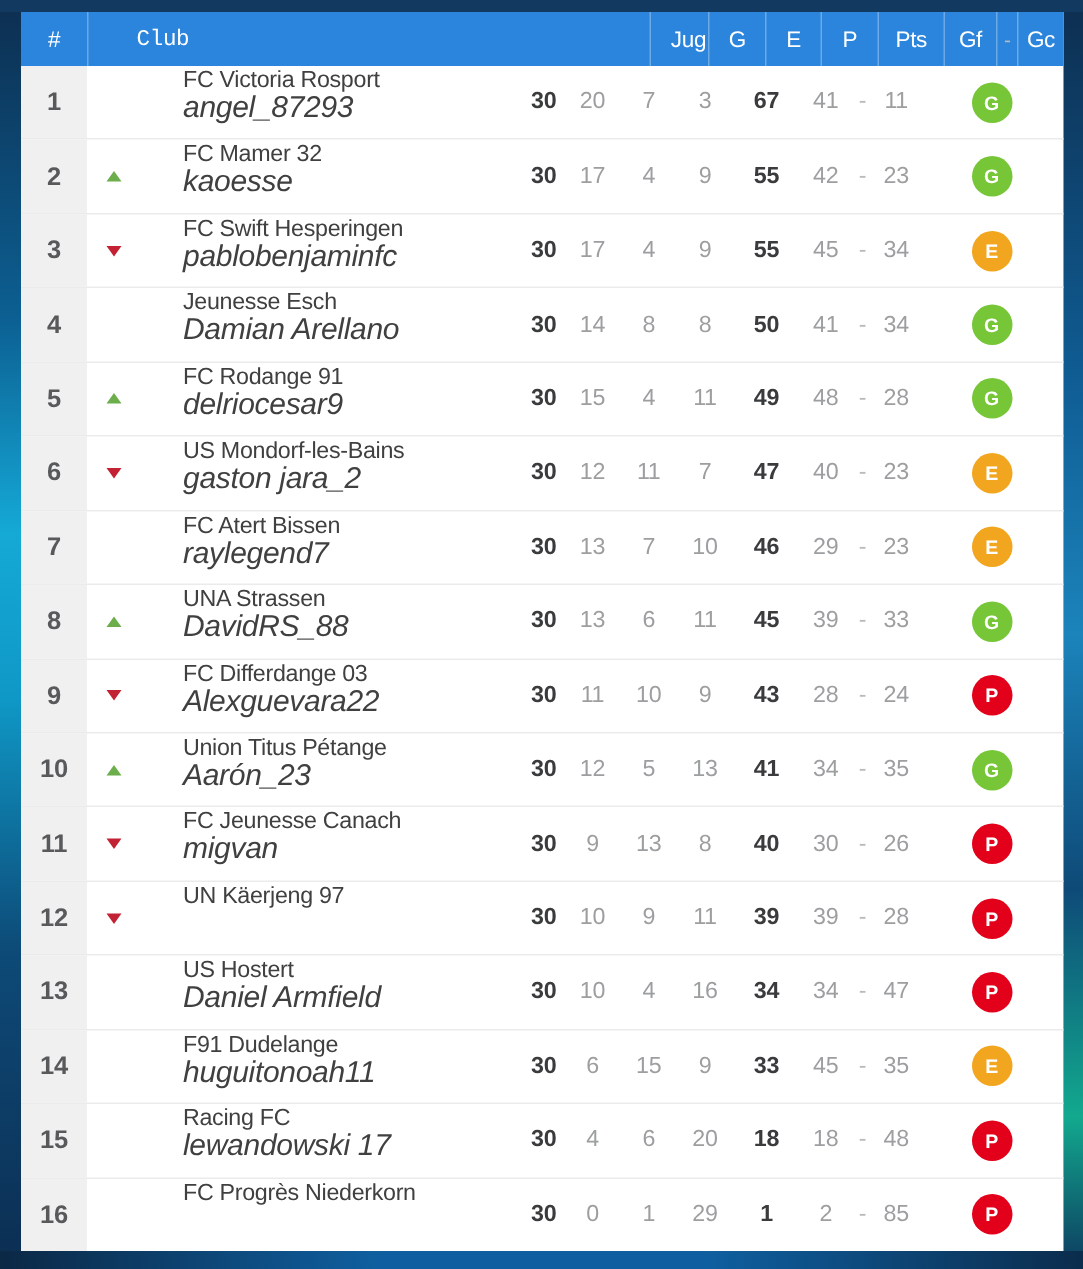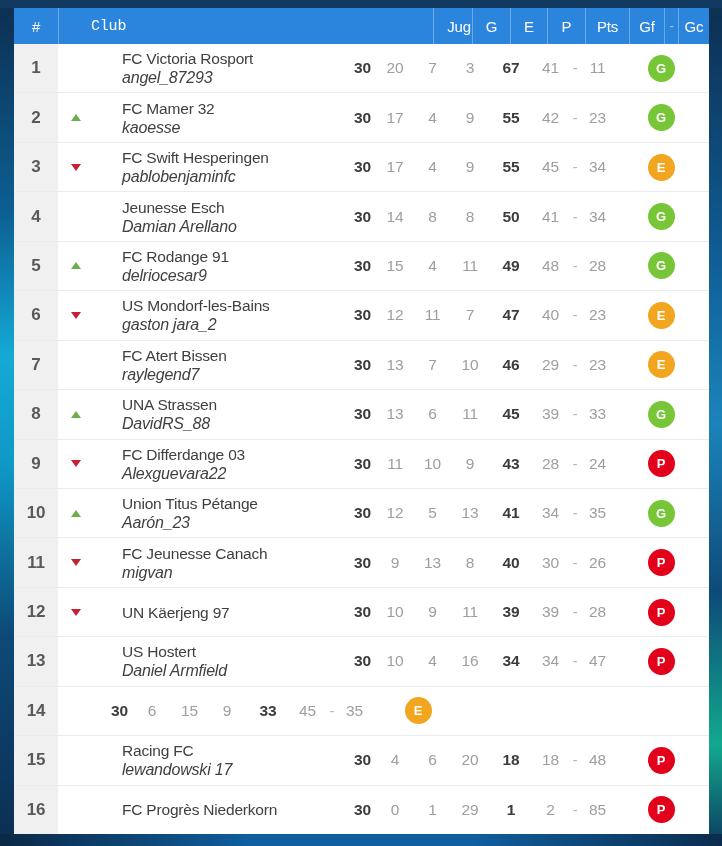--- a/index.html
+++ b/index.html
@@ -54,24 +54,24 @@
   .gc-col{ width:31px; flex:none; }
   .badge-col{ width:96px; flex:none; }
 
   
   .tbody{ flex:1; display:flex; flex-direction:column; }
   .row{ flex:1; display:flex; align-items:stretch; border-top:1px solid var(--row-sep); cursor:pointer; }
   .row:first-child{ border-top:none; }
   .row .cell{ display:flex; align-items:center; justify-content:center;
     font-size:15.5px; letter-spacing:-0.2px; }
   .row .pos-col{ background:var(--pos-bg); color:#58595b; font-size:17px; font-weight:600; }
-  .row .club-col{ flex-direction:column; align-items:flex-start; justify-content:center;
+  .row .club-col{ flex-direction:column; align-items:flex-start; justify-content:flex-start;
     padding-left:28px; }
   .club-name{ color:#404040; font-size:15.5px; line-height:19px; white-space:nowrap; }
-  .club-user{ color:#404040; font-size:16px; line-height:19px; font-style:italic; white-space:nowrap; }
+  .club-user{ color:#404040; font-size:20px; line-height:19px; font-style:italic; white-space:nowrap; }
   .num{ color:var(--text-muted); }
   .num.strong{ color:var(--text-dark); font-weight:700; }
   .dash-col{ color:#b9babc; font-size:14px; }
 
   .arrow{ display:block; width:0; height:0; }
   .arrow.up{ border-left:5px solid transparent; border-right:5px solid transparent;
     border-bottom:7px solid var(--arrow-up); }
   .arrow.down{ border-left:5px solid transparent; border-right:5px solid transparent;
     border-top:7px solid var(--arrow-down); }
 
@@ -386,20 +386,24 @@
         <div class="cell badge-col">
           <span class="badge" style="background: rgb(226, 0, 26);">P</span>
         </div>
       </div>
 
       <div class="row">
         <div class="cell pos-col">14</div>
         <div class="cell arrow-col">
           
         </div>
+        <div class="cell club-col">
+          <div class="club-name">F91 Dudelange</div>
+          <div class="club-user">huguitonoah11</div>
+        </div>
         <div class="cell played-col num strong">30</div>
         <div class="cell wins-col num">6</div>
         <div class="cell draws-col num">15</div>
         <div class="cell losses-col num">9</div>
         <div class="cell points-col num strong">33</div>
         <div class="cell gf-col num">45</div>
         <div class="cell dash-col">-</div>
         <div class="cell gc-col num">35</div>
         <div class="cell badge-col">
           <span class="badge" style="background: rgb(242, 165, 30);">E</span>

